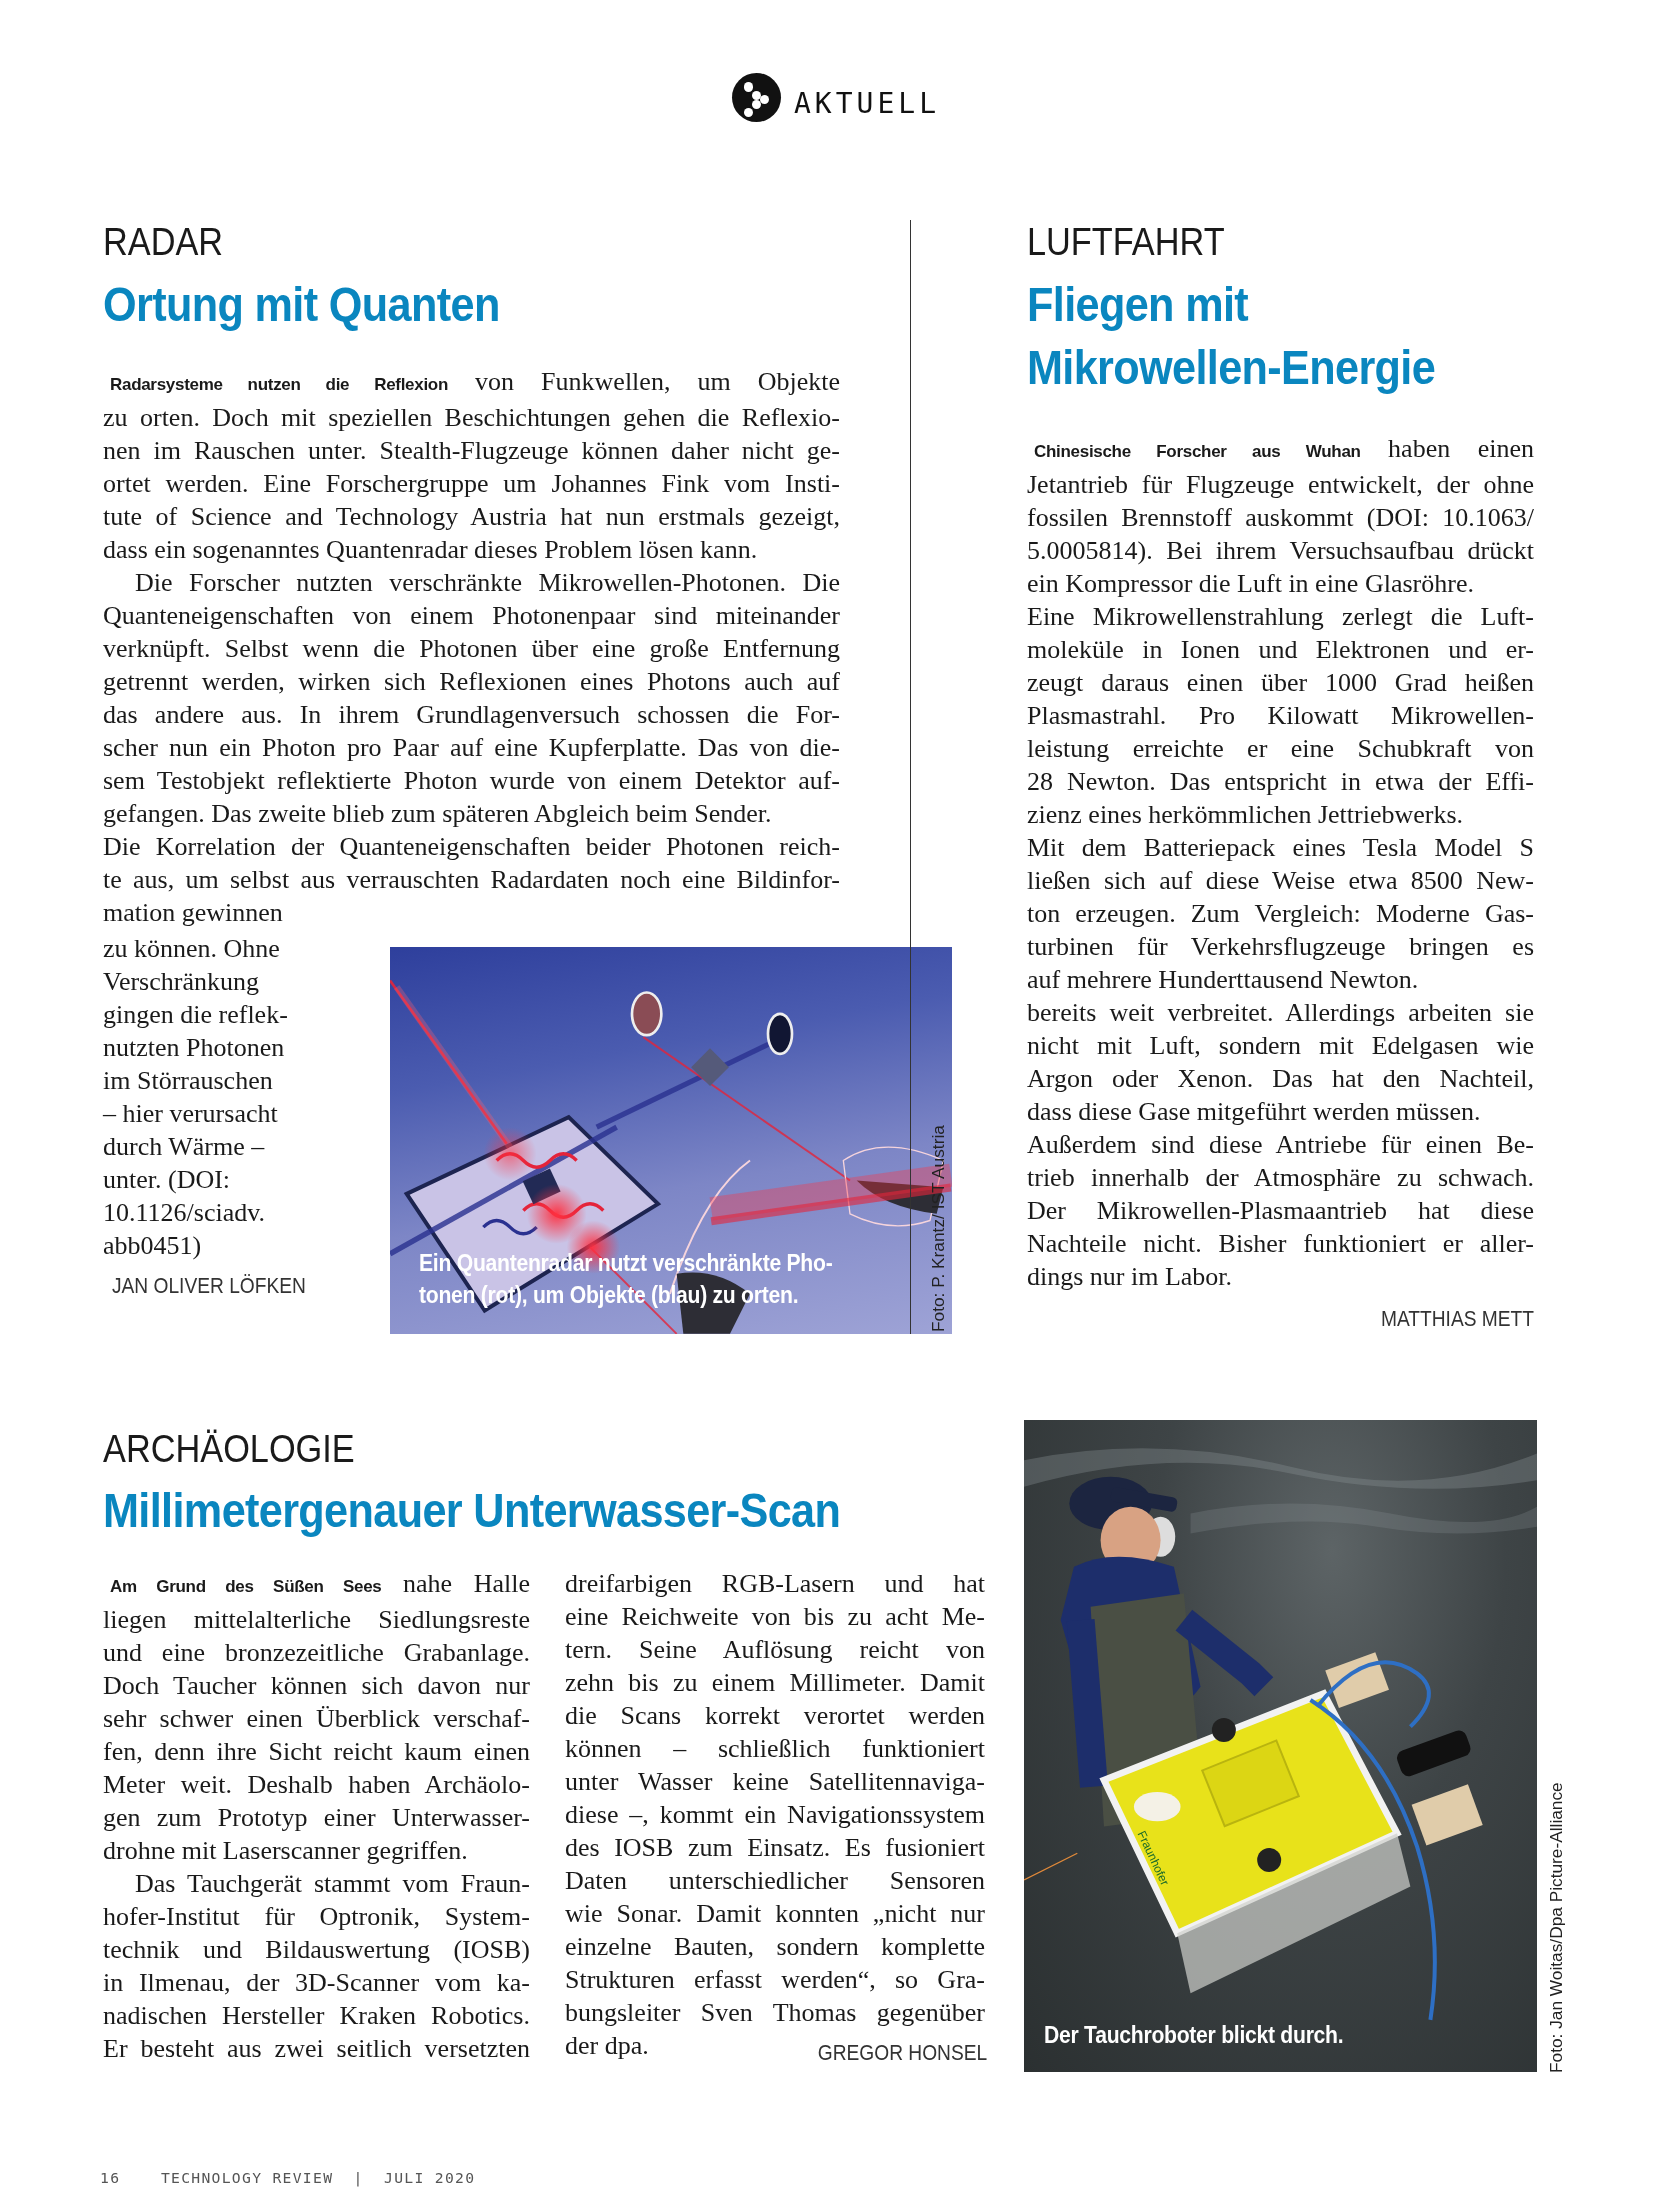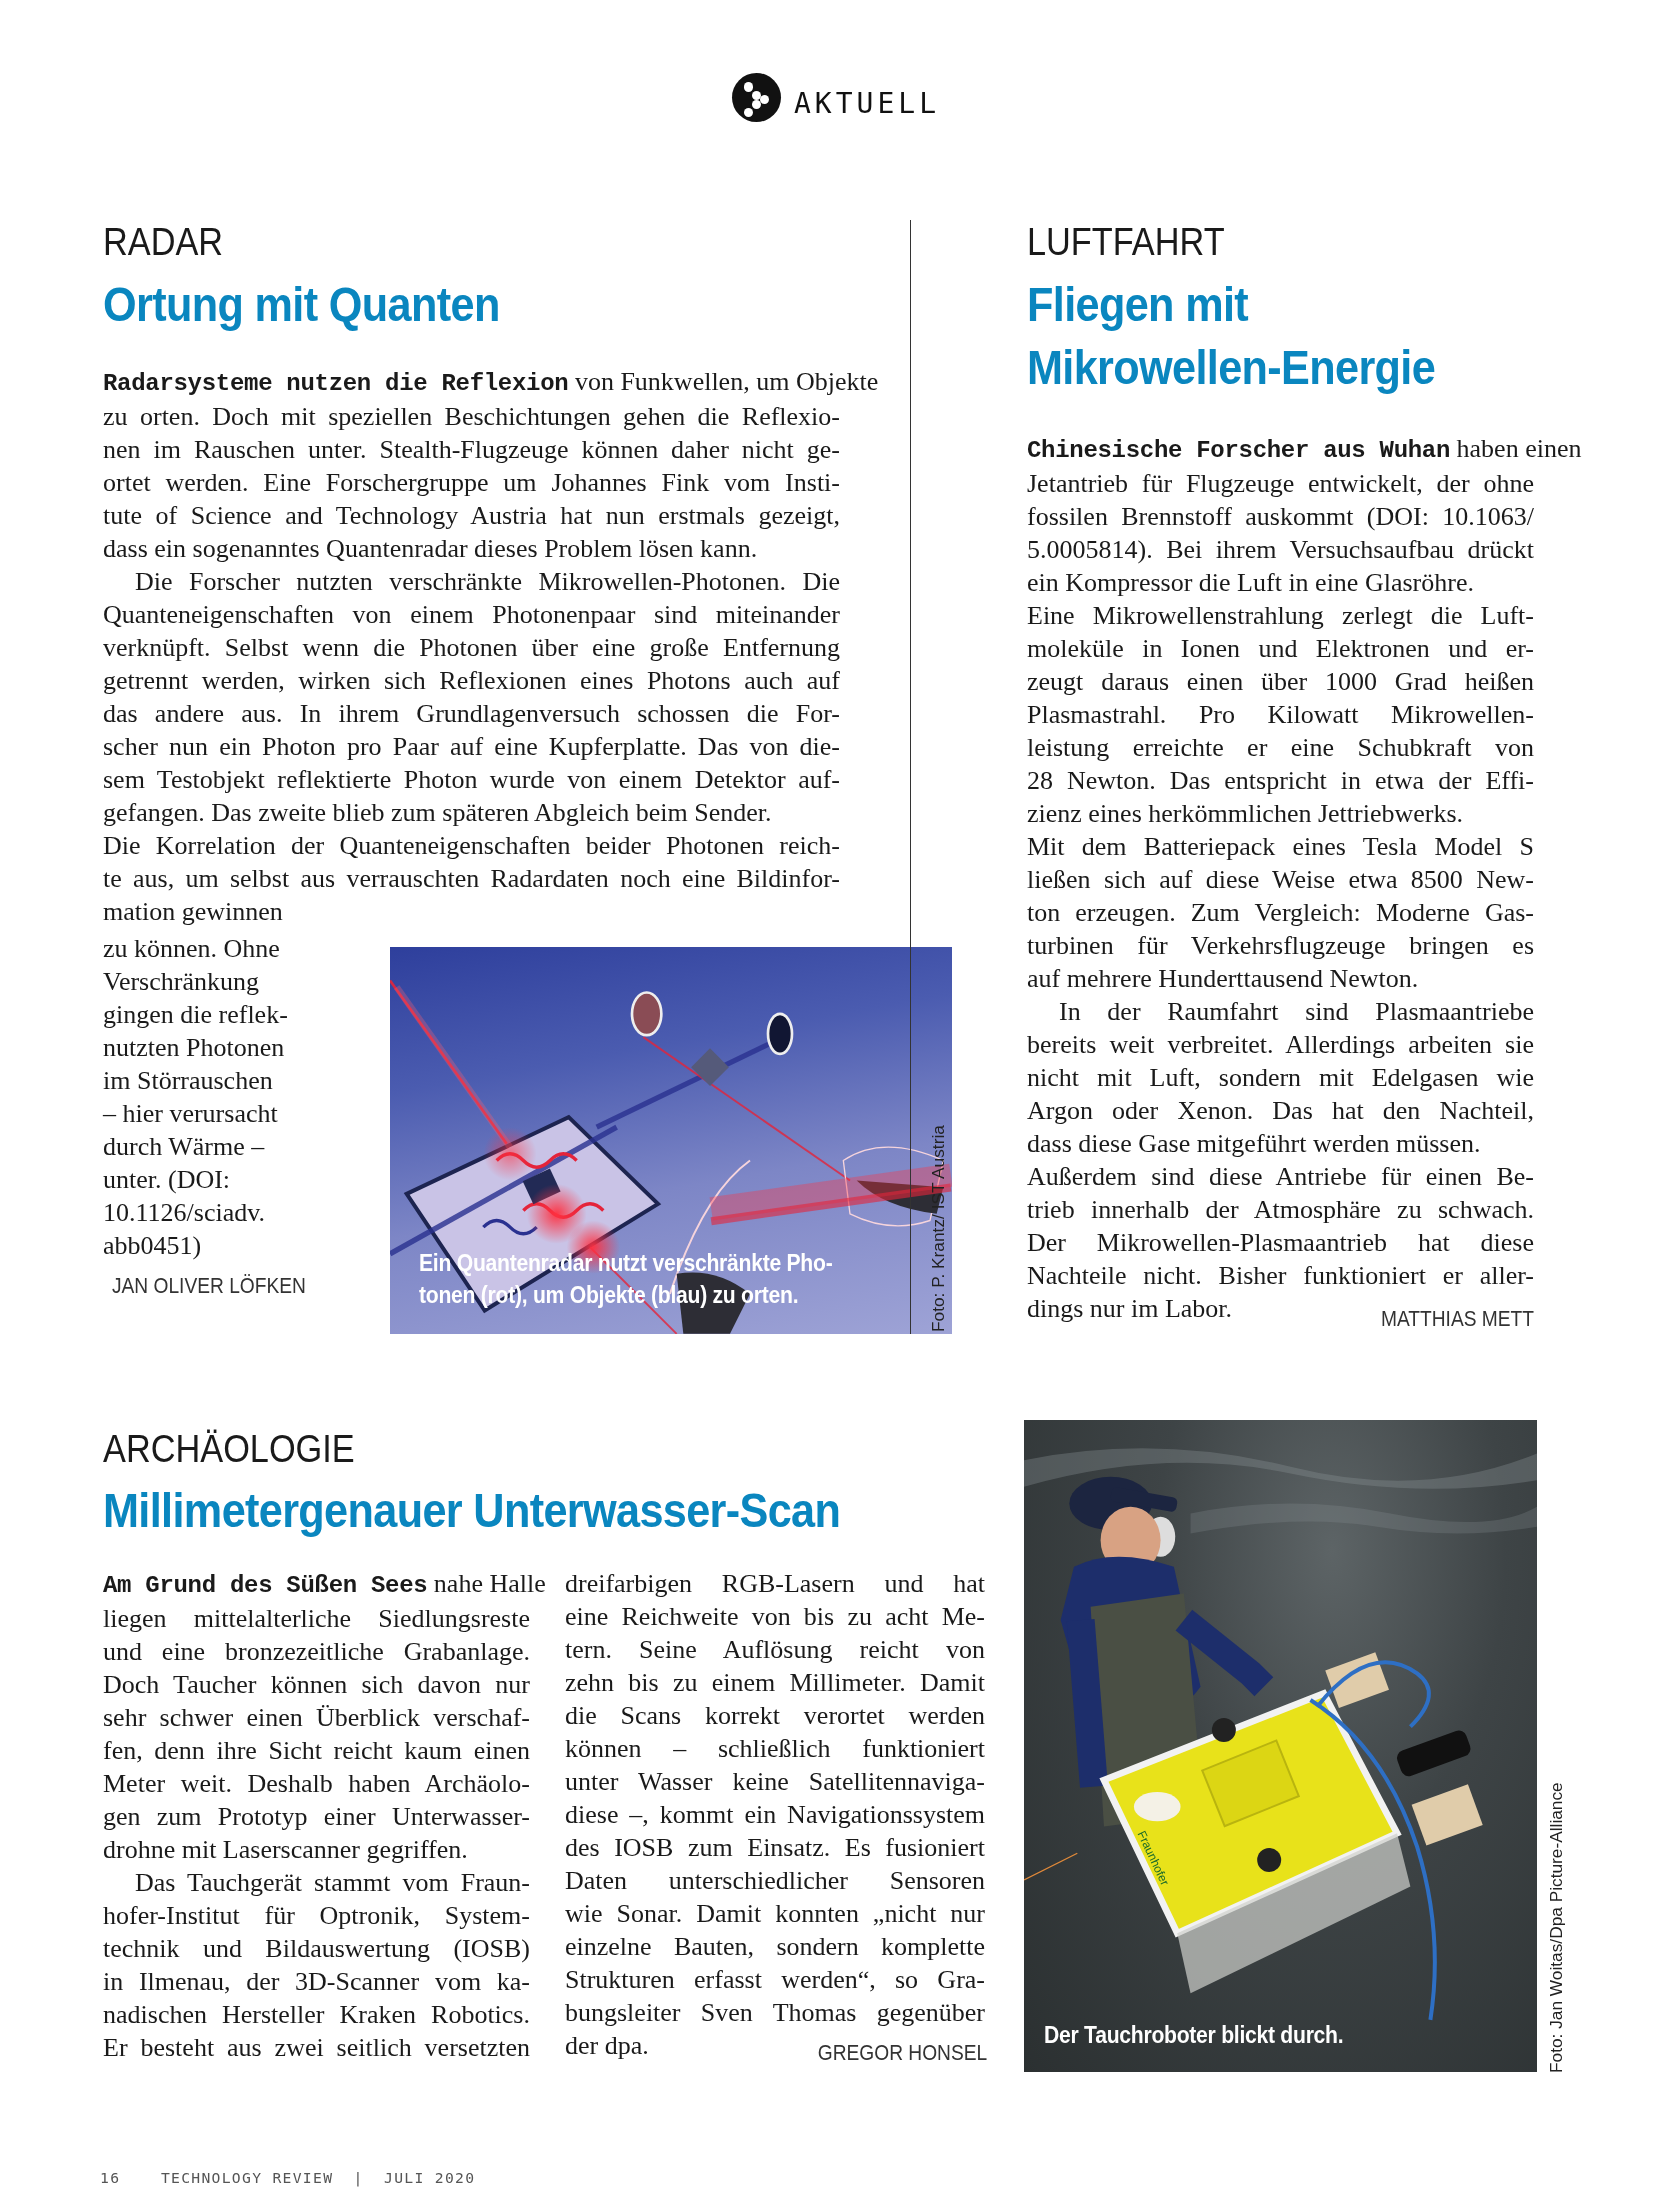--- a/index.html
+++ b/index.html
@@ -11,21 +11,21 @@
   .hdr-logo .dot { position:absolute; width:9.3px; height:9.3px; border-radius:50%; background:#fff; }
   .hdr-label { left:794px; top:87px; font-family:"DejaVu Sans Mono", monospace; font-size:28px; letter-spacing:4px; color:#111; font-weight:normal; }
 
   .kicker { font-family:"Liberation Sans", sans-serif; font-size:39px; font-weight:normal; color:#1a1a1a; letter-spacing:0px; transform:scaleX(0.88); transform-origin:left top; }
   .headline { font-family:"Liberation Sans", sans-serif; font-weight:bold; color:#0a86bf; font-size:48px; line-height:63px; letter-spacing:-0.7px; transform:scaleX(0.9); transform-origin:left top; white-space:nowrap; }
 
   .body { font-family:"Liberation Serif", serif; font-size:26px; line-height:33px; color:#1a1a1a; }
   .body .line { display:block; white-space:nowrap; text-align:justify; text-align-last:justify; }
   .body .line.last { text-align-last:left; }
   .body .ind { padding-left:32px; }
-  .lead { font-family:Liberation Mono, monospace; font-weight:bold; font-size:24px; letter-spacing:-0.3px; }
+  .lead { font-family:Liberation Sans, sans-serif; font-weight:bold; font-size:17px; letter-spacing:-0.3px;margin-left:7px; }
 
   .author { font-family:"Liberation Sans", sans-serif; font-size:21.3px; color:#333; letter-spacing:0px; transform:scaleX(0.9); transform-origin:right top; }
 
   .vrule { left:910px; top:220px; width:1.3px; height:1114px; background:#333; }
 
   .credit { font-family:"Liberation Sans", sans-serif; font-size:17.3px; color:#222; transform:rotate(-90deg); transform-origin:left top; white-space:nowrap; }
 
   .caption { font-family:"Liberation Sans", sans-serif; font-weight:bold; color:#ffffff; font-size:23px; line-height:32px; letter-spacing:-0.3px; transform:scaleX(0.92); transform-origin:left top; white-space:nowrap; }
 
   .photo1 { left:349px; top:947px; width:562px; height:387px; overflow:hidden;
@@ -151,21 +151,20 @@
   <span class="line">zeugt daraus einen über 1000 Grad heißen</span>
   <span class="line">Plasmastrahl. Pro Kilowatt Mikrowellen-</span>
   <span class="line">leistung erreichte er eine Schubkraft von</span>
   <span class="line">28 Newton. Das entspricht in etwa der Effi-</span>
   <span class="line last">zienz eines herkömmlichen Jettriebwerks.</span>
   <span class="line">Mit dem Batteriepack eines Tesla Model S</span>
   <span class="line">ließen sich auf diese Weise etwa 8500 New-</span>
   <span class="line">ton erzeugen. Zum Vergleich: Moderne Gas-</span>
   <span class="line">turbinen für Verkehrsflugzeuge bringen es</span>
   <span class="line last">auf mehrere Hunderttausend Newton.</span>
-  <span class="line ind">In der Raumfahrt sind Plasmaantriebe</span>
   <span class="line">bereits weit verbreitet. Allerdings arbeiten sie</span>
   <span class="line">nicht mit Luft, sondern mit Edelgasen wie</span>
   <span class="line">Argon oder Xenon. Das hat den Nachteil,</span>
   <span class="line last">dass diese Gase mitgeführt werden müssen.</span>
   <span class="line">Außerdem sind diese Antriebe für einen Be-</span>
   <span class="line">trieb innerhalb der Atmosphäre zu schwach.</span>
   <span class="line">Der Mikrowellen-Plasmaantrieb hat diese</span>
   <span class="line">Nachteile nicht. Bisher funktioniert er aller-</span>
   <span class="line last">dings nur im Labor.</span>
 </div>

